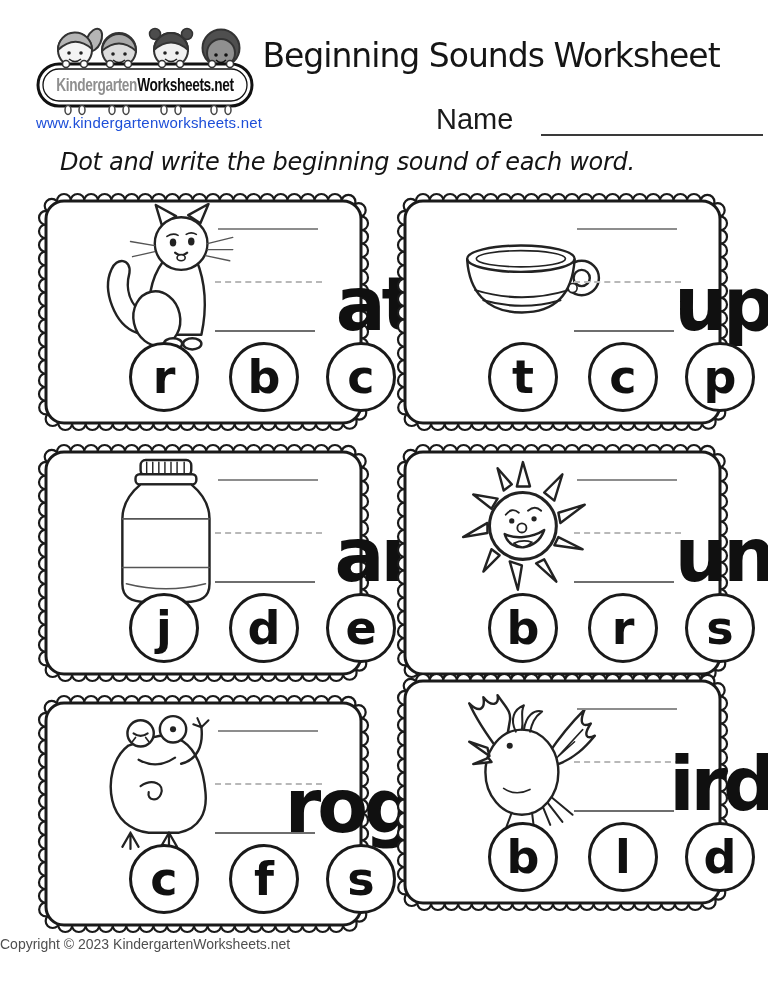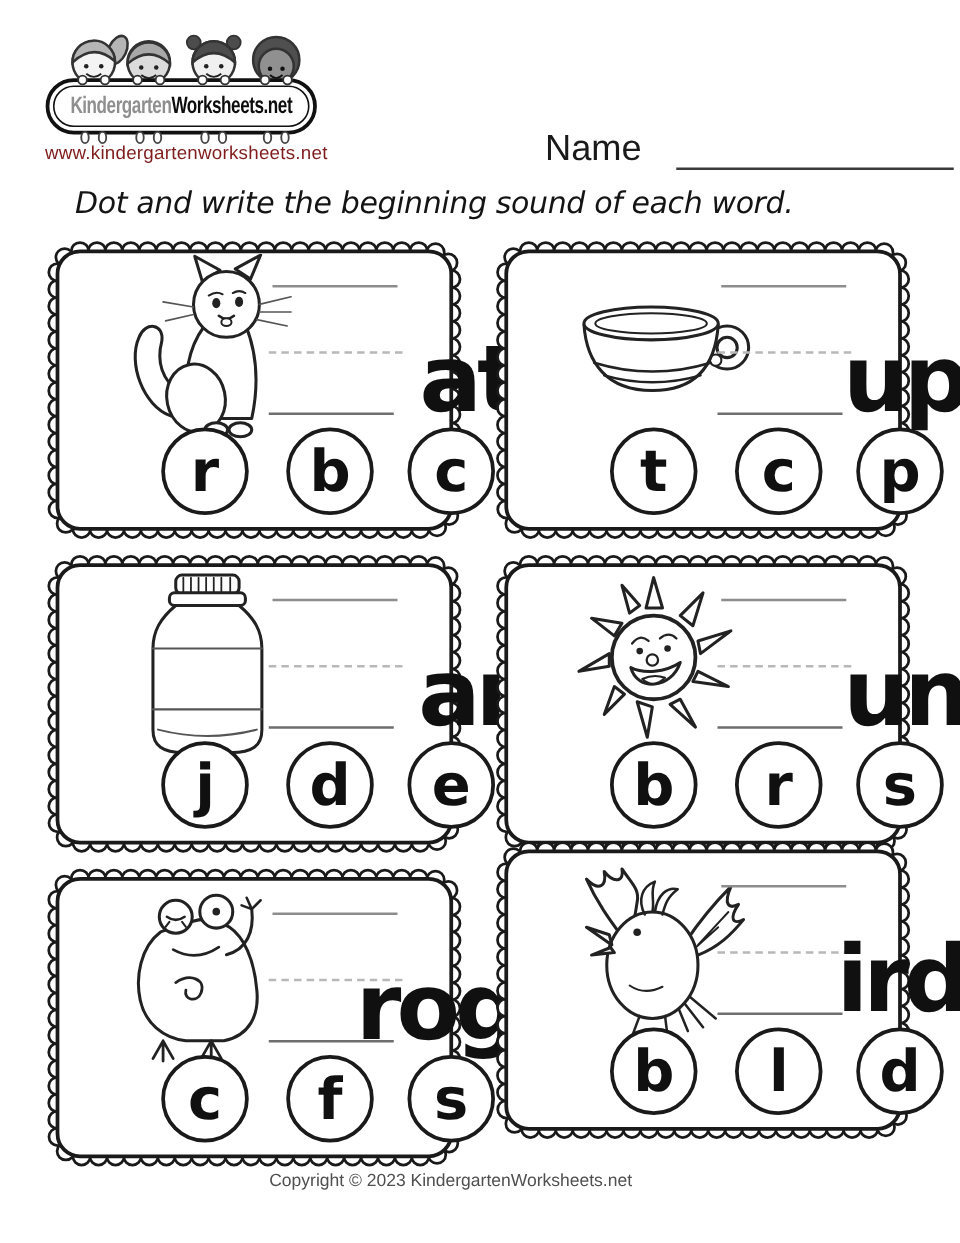--- a/index.html
+++ b/index.html
@@ -9,21 +9,21 @@
   
   .logo{position:absolute;left:35px;top:24px;width:220px;height:92px;}
   .logo svg{position:absolute;left:0;top:0;}
   .logo-text{position:absolute;left:10px;top:40px;width:200px;height:42px;
              display:flex;align-items:center;justify-content:center;white-space:nowrap;
              transform:scaleX(.72);transform-origin:center;
              font:bold 19px "Liberation Sans",sans-serif;letter-spacing:-.5px;}
   .brand-gray{color:#8f8f8f;}
   .brand-black{color:#0d0d0d;}
   .logo-url{position:absolute;left:36px;top:114px;
-            font:15px "Liberation Sans",sans-serif;color:#7f1d1d;letter-spacing:.2px;}
+            font:15px "Liberation Sans",sans-serif;color:#1d4ed8;letter-spacing:.2px;}
 
   .page-title{position:absolute;left:252px;top:36px;width:478px;text-align:center;
               font-size:33px;letter-spacing:-1px;color:#151515;}
   .name-row{position:absolute;left:436px;top:103px;display:flex;align-items:flex-end;gap:28px;}
   .name-label{font:29px "Liberation Sans",sans-serif;color:#1a1a1a;}
   .name-line{width:222px;border-bottom:2.5px solid #3a3a3a;height:30px;}
 
   .instructions{position:absolute;left:60px;top:148px;font-size:24px;letter-spacing:-.3px;color:#141414;font-style:italic;}
 
   
@@ -45,21 +45,21 @@
 
   .word{position:absolute;right:-4px;top:66px;font-weight:bold;font-size:74px;
         line-height:74px;letter-spacing:-4px;color:#101010;white-space:nowrap;}
 
   .choice{position:absolute;top:141px;width:70px;height:70px;border:3px solid #1a1a1a;
           border-radius:50%;background:#fff;display:flex;align-items:center;justify-content:center;box-sizing:border-box;}
   .c1{left:35px}.c2{left:135px}.c3{left:232px}
   .letter{font-weight:bold;font-size:46px;line-height:1;color:#101010;}
 
   
-  .footer-line{position:absolute;left:0;width:721px;text-align:center;
+  .footer-line{position:absolute;left:0;width:721px;text-align:left;
                font:14px "Liberation Sans",sans-serif;color:#4f4f4f;}
   .fl1{top:936px}.fl2{top:954px}
 </style>
 </head>
 <body>
 
 <div class="page">
 
   <div class="logo">
     <svg viewBox="0 0 220 92" width="220" height="92">
@@ -116,20 +116,21 @@
           <ellipse cx="193" cy="86" rx="3" ry="4.5"></ellipse>
       </g>
     </svg>
     <div class="logo-text">
       <span class="brand-gray">Kindergarten</span>
         <span class="brand-black">Worksheets.net</span>
     </div>
   </div>
   <div class="logo-url">www.kindergartenworksheets.net</div>
 
+  <div class="page-title">Beginning Sounds Worksheet</div>
 
   <div class="name-row">
     <span class="name-label">Name</span>
     <span class="name-line"></span>
   </div>
 
   <div class="instructions">Dot and write the beginning sound of each word.</div>
 
   <div class="card" style="left:37px;top:192px">
     <svg class="scallop" viewBox="0 0 333 240">

